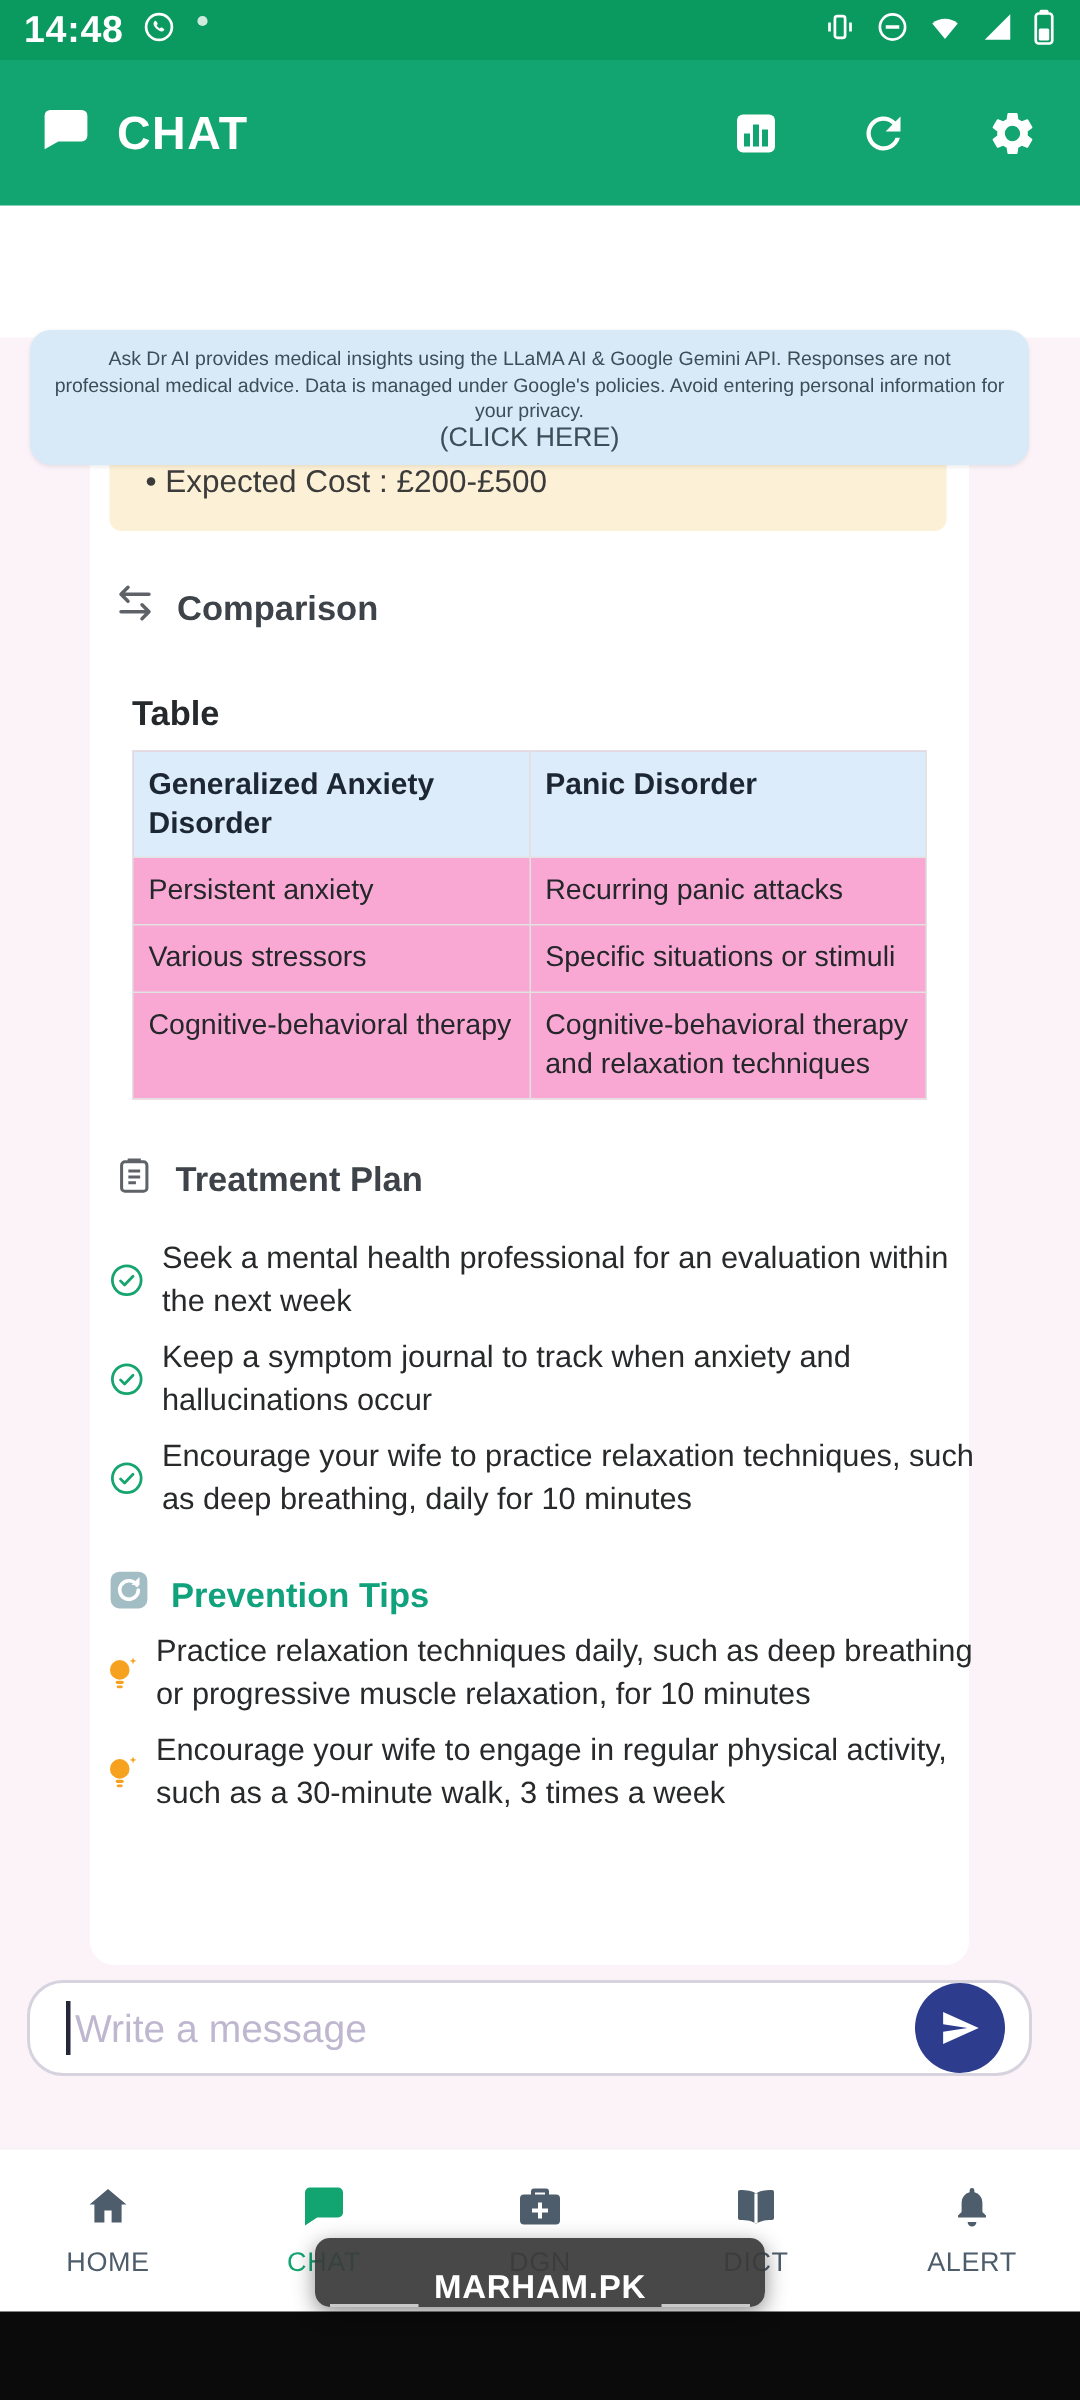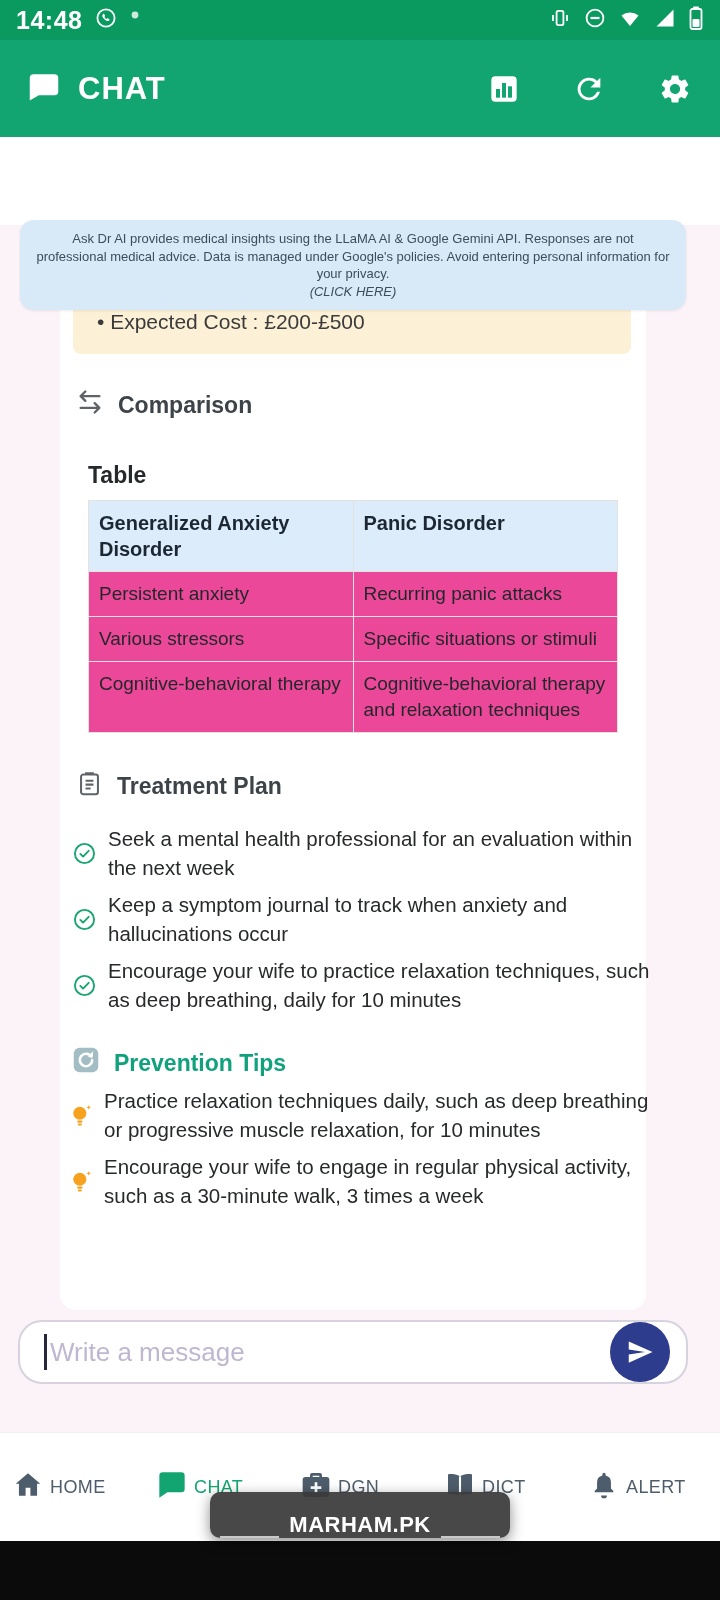--- a/index.html
+++ b/index.html
@@ -21,57 +21,57 @@
   .appbar-actions{margin-left:auto;display:flex;align-items:center;gap:52px;}
   .appbar-btn{background:none;border:none;padding:0;cursor:pointer;display:flex;}
 
   
   .top-strip{position:absolute;top:137px;left:0;right:0;height:88px;background:#fff;}
   .bubble{position:absolute;left:60px;top:150px;width:586px;height:1160px;background:#fff;border-radius:16px;}
 
   .disclaimer{position:absolute;left:20px;top:220px;width:666px;box-sizing:border-box;background:#d8e9f7;
               border-radius:14px;padding:10px 16px;text-align:center;font-size:13px;line-height:17.5px;
               color:#3c4e58;z-index:6;box-shadow:0 1px 3px rgba(0,0,0,.08);}
-  .click-here{display:block;font-size:13px;color:#3c4e58;font-style:italic;}
+  .click-here{display:block;font-size:18px;color:#3c4e58;}
 
   .assessment{position:absolute;left:73px;top:268px;width:558px;height:86px;background:#fcf0d6;border-radius:8px;z-index:1;}
   .assessment-title{position:absolute;left:24px;top:8px;font-size:21px;font-weight:bold;color:#5a5244;}
   .assessment-cost{position:absolute;left:24px;top:42px;font-size:21px;color:#3b3b3b;}
 
   .sec-header{position:absolute;display:flex;align-items:center;gap:14px;font-size:23px;font-weight:bold;color:#3d4348;z-index:2;}
   .hdr-comparison{left:76px;top:388px;}
   .hdr-treatment{left:76px;top:770px;}
   .hdr-prevention{left:72px;top:1046px;}
   .hdr-prevention .sec-title{color:#10a17d;}
 
   .table-label{position:absolute;left:88px;top:462px;font-size:23px;font-weight:bold;color:#26292c;z-index:2;}
 
   .cmp-table{position:absolute;left:88px;top:500px;width:530px;border-collapse:collapse;z-index:2;
-             font-size:19px;color:#24272a;background:#ec4899;}
+             font-size:19px;color:#24272a;background:#f9a8d4;}
   .cmp-table th,.cmp-table td{border:1px solid #e2e2e2;text-align:left;vertical-align:top;padding:9px 10px;line-height:26px;}
   .cmp-table th{background:#dcecfa;font-weight:bold;font-size:20px;color:#1d2733;}
 
   .check-list{position:absolute;left:72px;top:824px;width:578px;display:flex;flex-direction:column;gap:8px;z-index:2;}
   .tip-list{position:absolute;left:68px;top:1086px;width:582px;display:flex;flex-direction:column;gap:8px;z-index:2;}
   .list-item{display:flex;align-items:center;}
   .li-icon{flex:0 0 36px;display:flex;align-items:center;}
   .li-text{flex:1;font-size:20.5px;line-height:29px;color:#27292b;}
 
   
   .composer{position:absolute;left:18px;top:1320px;width:670px;height:64px;box-sizing:border-box;background:#fff;
             border:2px solid #d6d2de;border-radius:24px;display:flex;align-items:center;padding:0 16px 0 24px;z-index:8;}
   .caret{width:3px;height:36px;background:#26263a;margin-right:3px;}
   .composer-placeholder{flex:1;font-size:26px;color:#bfb7cf;}
   .send-btn{width:60px;height:60px;border-radius:50%;background:#2e3c8e;border:none;display:flex;
             align-items:center;justify-content:center;cursor:pointer;flex:0 0 60px;}
 
   
   .bottom-nav{position:absolute;left:0;right:0;top:1432px;height:108px;background:#fff;display:flex;
               justify-content:space-around;align-items:center;border-top:1px solid rgba(0,0,0,.05);z-index:4;}
-  .nav-item{display:flex;flex-direction:row;align-items:center;gap:6px;color:#4e5d6b;cursor:pointer;width:120px;}
+  .nav-item{display:flex;flex-direction:column;align-items:center;gap:6px;color:#4e5d6b;cursor:pointer;width:120px;justify-content:space-between;}
   .nav-item.active{color:#13a571;}
   .nav-label{font-size:18px;letter-spacing:.4px;}
 
   .black-bar{position:absolute;left:0;right:0;top:1540px;height:60px;background:#0b0b0b;z-index:3;}
 
   .watermark{position:absolute;left:50%;top:1492px;transform:translateX(-50%);width:300px;height:46px;
              background:rgba(58,58,58,.93);border-radius:10px;display:flex;align-items:flex-end;gap:10px;
              padding:0 10px;box-sizing:border-box;z-index:10;box-shadow:0 4px 14px rgba(0,0,0,.45);}
   .wm-line{flex:1;height:2px;background:#c9c9c9;}
   .wm-text{color:#fff;font-size:22px;font-weight:bold;letter-spacing:.5px;}

